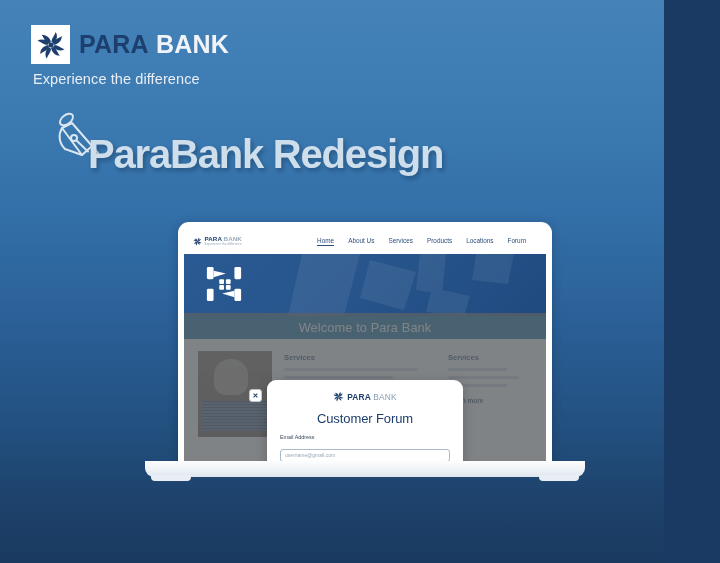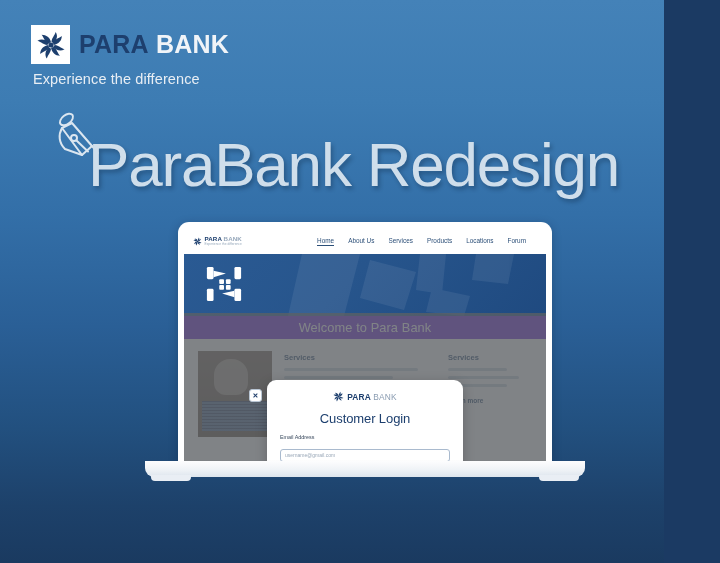--- a/index.html
+++ b/index.html
@@ -74,22 +74,22 @@
     top: 110px;
     width: 56px;
     height: 52px;
   }
 
   
   .hero-title {
     position: absolute;
     left: 88px;
     top: 134px;
-    font-size: 62px;
-    font-weight: normal;
+    font-size: 40px;
+    font-weight: bold;
     letter-spacing: -1.2px;
     color: #cfdeeb;
     line-height: 1;
     text-shadow: 2px 3px 4px rgba(10,30,55,0.33);
     white-space: nowrap;
   }
 
   
   .laptop {
     position: absolute;
@@ -214,21 +214,21 @@
   .hero-icon {
     position: absolute;
     left: 21px;
     top: 11px;
     width: 38px;
     height: 38px;
   }
   .welcome-bar {
     position: relative;
     height: 23px;
-    background: #6d28d9;
+    background: #0369a1;
     display: flex;
     align-items: center;
     justify-content: center;
     text-align: center;
   }
   .welcome-bar span {
     color: #ffffff;
     font-size: 12.8px;
     letter-spacing: 0.1px;
   }
@@ -531,21 +531,21 @@
                 <path d="M38 32 C48 30 55 23 55 13 C47 19 41 19 36 27 Z"></path>
                 <path d="M36 37 C44 44 53 46 61 41 C52 38 49 33 40 32 Z"></path>
                 <path d="M32 38 C34 48 41 55 51 55 C45 47 45 41 37 36 Z"></path>
                 <path d="M27 36 C20 44 18 53 23 61 C26 52 31 49 32 40 Z"></path>
                 <path d="M26 32 C16 34 9 41 9 51 C17 45 23 45 28 37 Z"></path>
                 <path d="M28 27 C20 20 11 18 3 23 C12 26 15 31 24 32 Z"></path>
               </g>
             </svg>
             <div class="modal-word"><span class="w1">PARA</span> <span class="w2">BANK</span></div>
           </div>
-          <div class="modal-title">Customer Login</div>
+          <div class="modal-title">Customer Forum</div>
           <div class="field-label">Email Address</div>
           <input class="field-input" type="text" placeholder="username@gmail.com" style="">
         </div>
 
         <div class="screen-fade"></div>
       </div>
     </div>
 
     <div class="laptop-notch"></div>
     <div class="laptop-base"></div>

